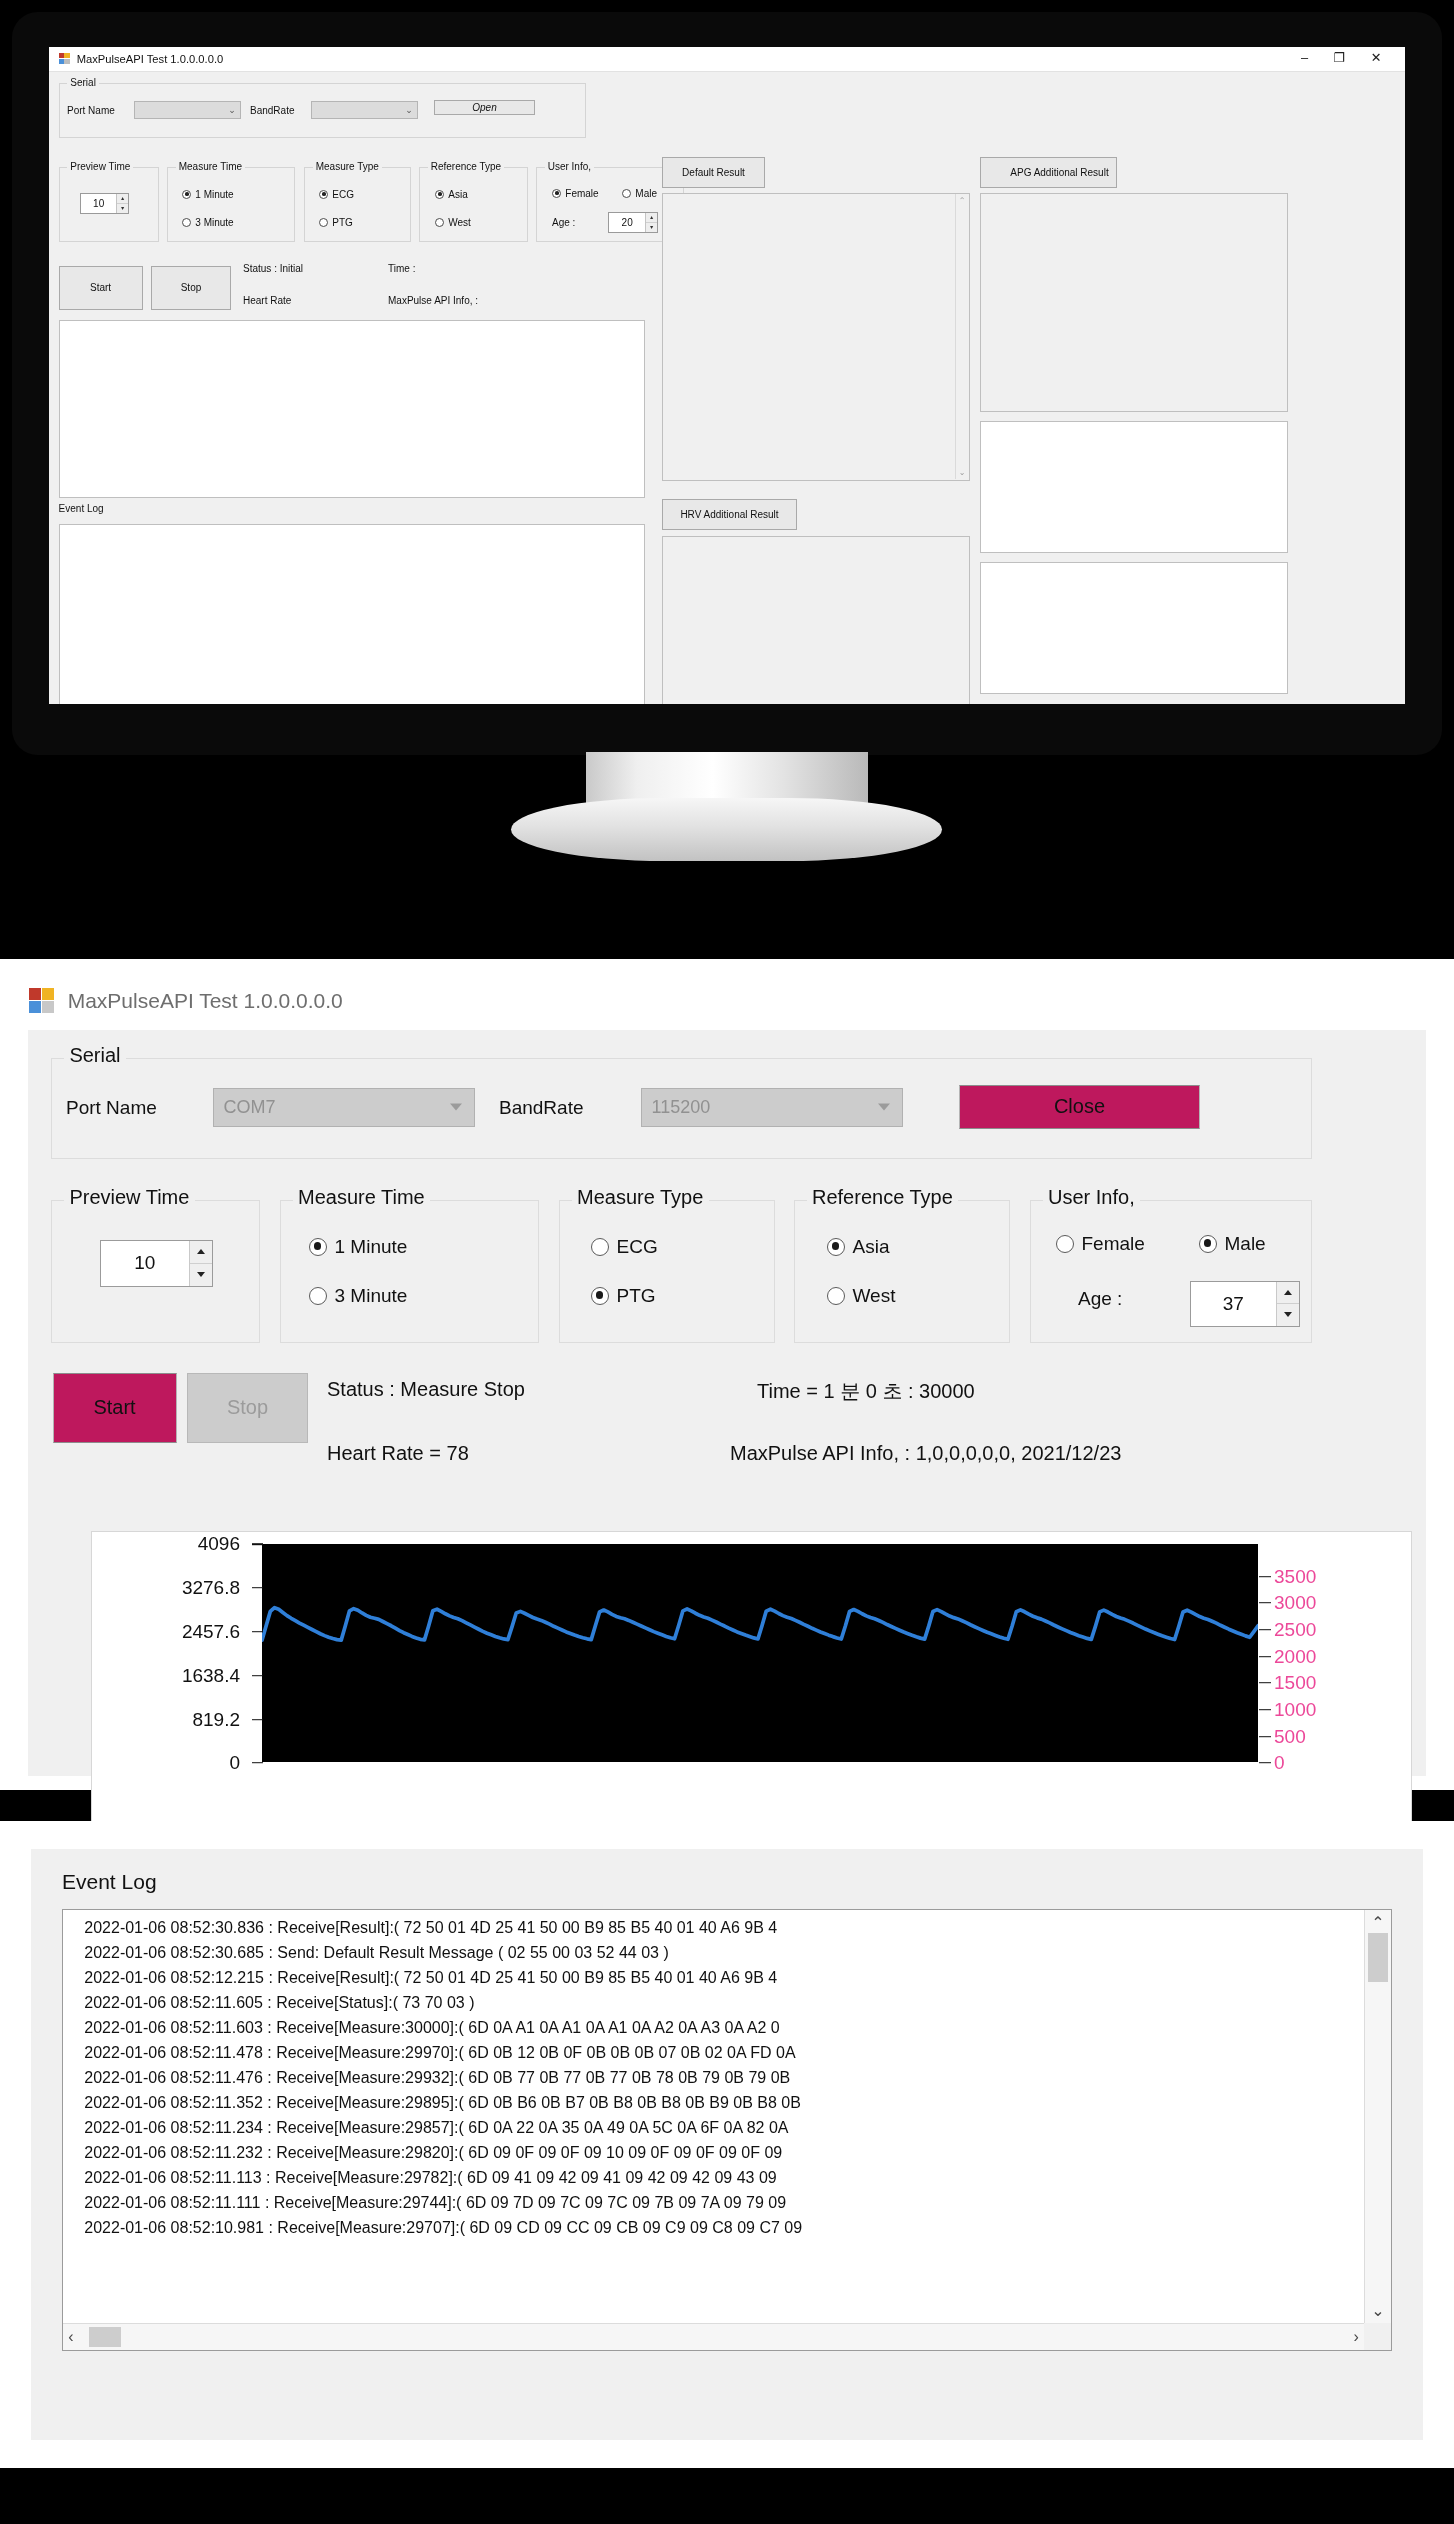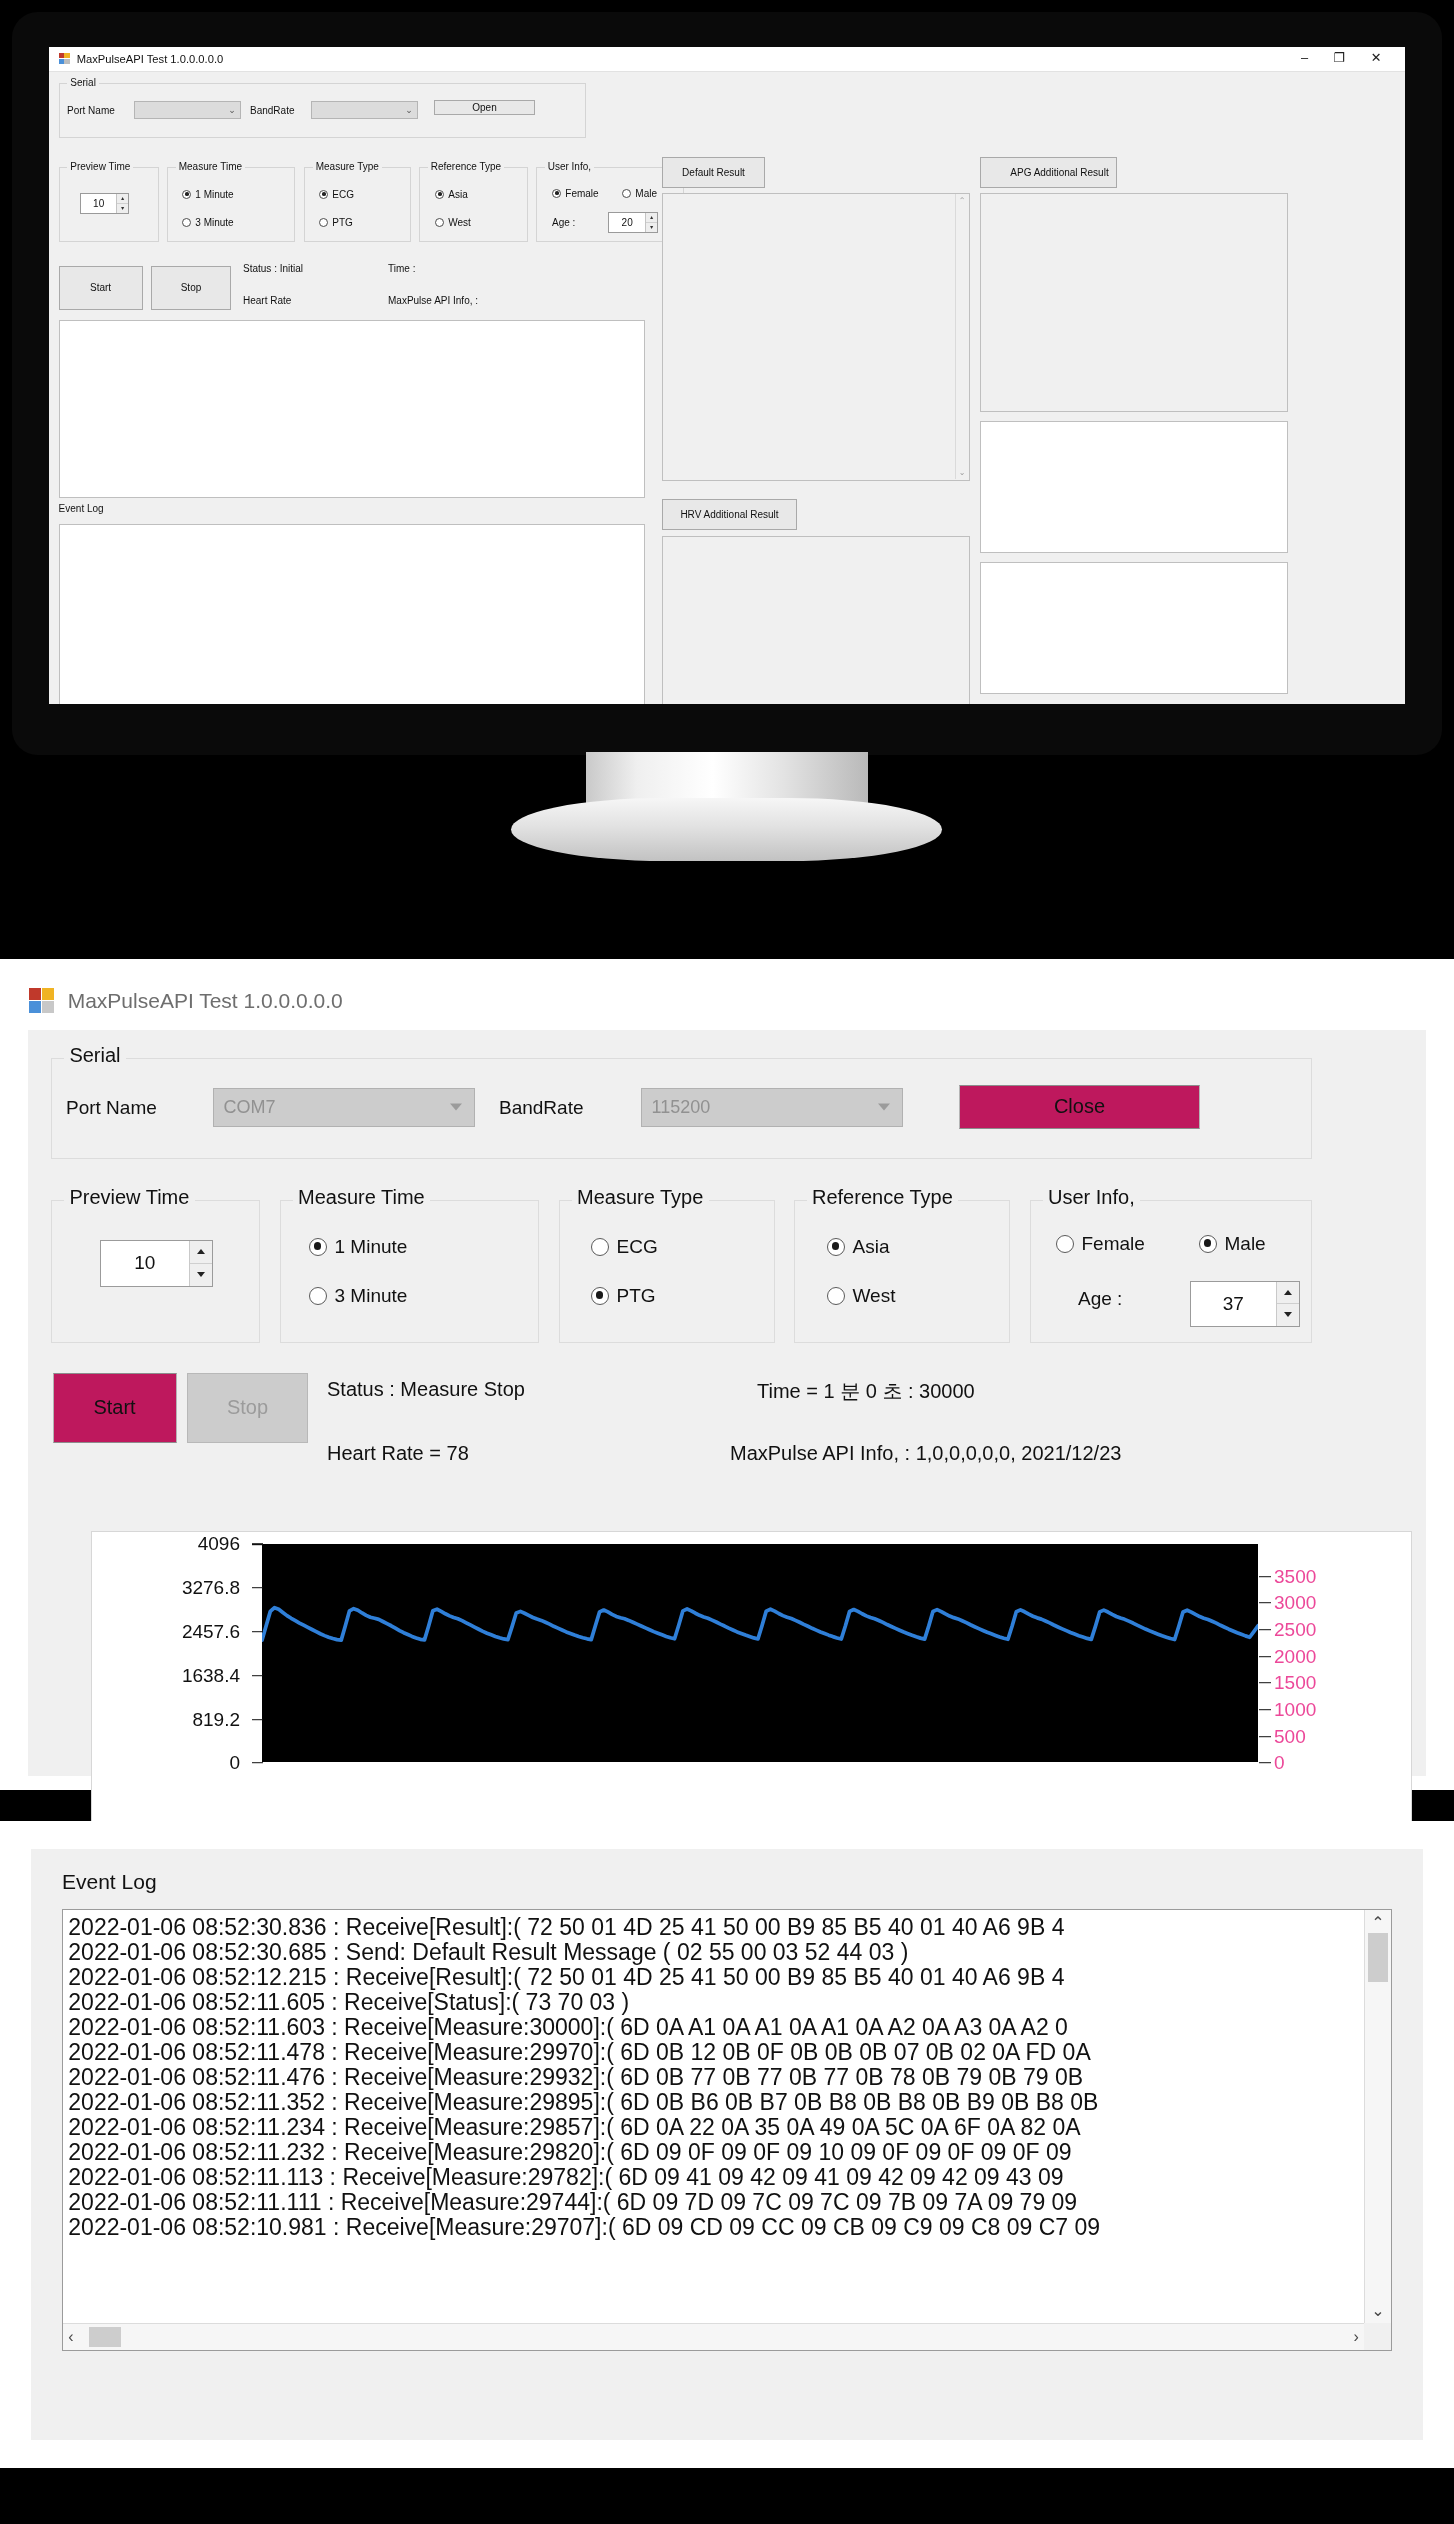--- a/index.html
+++ b/index.html
@@ -123,21 +123,21 @@
   .ytickmark{position:absolute;left:160px;width:10.7px;height:1.6px;background:#111;transform:translateY(-50%);}
   .y2tick{position:absolute;left:1182px;font-size:19px;color:#ec4899;white-space:nowrap;transform:translateY(-50%);}
   .y2tickmark{position:absolute;left:1167px;width:11.7px;height:1.6px;background:#111;transform:translateY(-50%);}
 
   
   .panel-log{position:relative;width:1454px;height:647px;background:#fff;padding:28px 31px;}
   .logframe{position:relative;width:100%;height:100%;background:#f0f0f0;padding:21px 31px;}
   .log-title{font-size:21px;color:#111;margin-bottom:15px;}
   .log-box{position:relative;background:#fff;border:1.1px solid #9b9b9b;height:442px;overflow:hidden;}
   .log-lines{position:absolute;left:5.3px;top:5.3px;right:30px;bottom:28px;overflow:hidden;}
-  .log-line{font-size:23px;line-height:25px;color:#111;white-space:nowrap;font-family:"Liberation Sans", sans-serif;}
+  .log-line{font-size:16px;line-height:25px;color:#111;white-space:nowrap;font-family:"Liberation Sans", sans-serif;margin-left:16px;}
   .vscroll{position:absolute;right:0;top:0;bottom:27px;width:27px;background:#f6f6f6;border-left:0.5px solid #dcdcdc;
            display:flex;flex-direction:column;align-items:center;justify-content:space-between;padding:3.2px 0;color:#4a4a4a;font-size:16px;}
   .vthumb{position:absolute;left:3.2px;top:23.4px;width:20px;height:49px;background:#cdcdcd;}
   .hscroll{position:absolute;left:0;right:27px;bottom:0;height:27px;background:#f6f6f6;border-top:0.5px solid #dcdcdc;
            display:flex;align-items:center;justify-content:space-between;padding:0 5.3px;color:#4a4a4a;font-size:16px;}
   .hthumb{position:absolute;left:25.6px;top:3.2px;width:32px;height:20px;background:#cdcdcd;}
   .corner{position:absolute;right:0;bottom:0;width:27px;height:27px;background:#f0f0f0;}
 </style>
 </head>
 <body>
@@ -169,21 +169,21 @@
       <span class="mini-lbl" style="left:18px;top:33px;">Port Name</span>
       <div class="mini-combo" style="left:85px;top:29px;width:107px;height:18px;">
         <span class="cv"></span>
         <span class="ca">⌄</span>
       </div>
       <span class="mini-lbl" style="left:201px;top:33px;">BandRate</span>
       <div class="mini-combo" style="left:262px;top:29px;width:107px;height:18px;">
         <span class="cv"></span>
         <span class="ca">⌄</span>
       </div>
-      <div class="mini-btn" style="left:385px;top:28px;width:101px;height:15px;">Open</div>
+      <div class="mini-btn" style="left:385px;top:28px;width:101px;height:15px;font-style:italic;">Open</div>
 
       <div class="mini-gb" style="left:9.6px;top:95px;width:100px;height:75px;">
         <span class="lg">Preview Time</span>
       </div>
       <div class="mini-spin" style="left:31px;top:121px;width:49px;height:21px;">
         <span class="sv">10</span>
         <span class="sb">
             <span>▲</span>
             <span>▼</span>
           </span>

